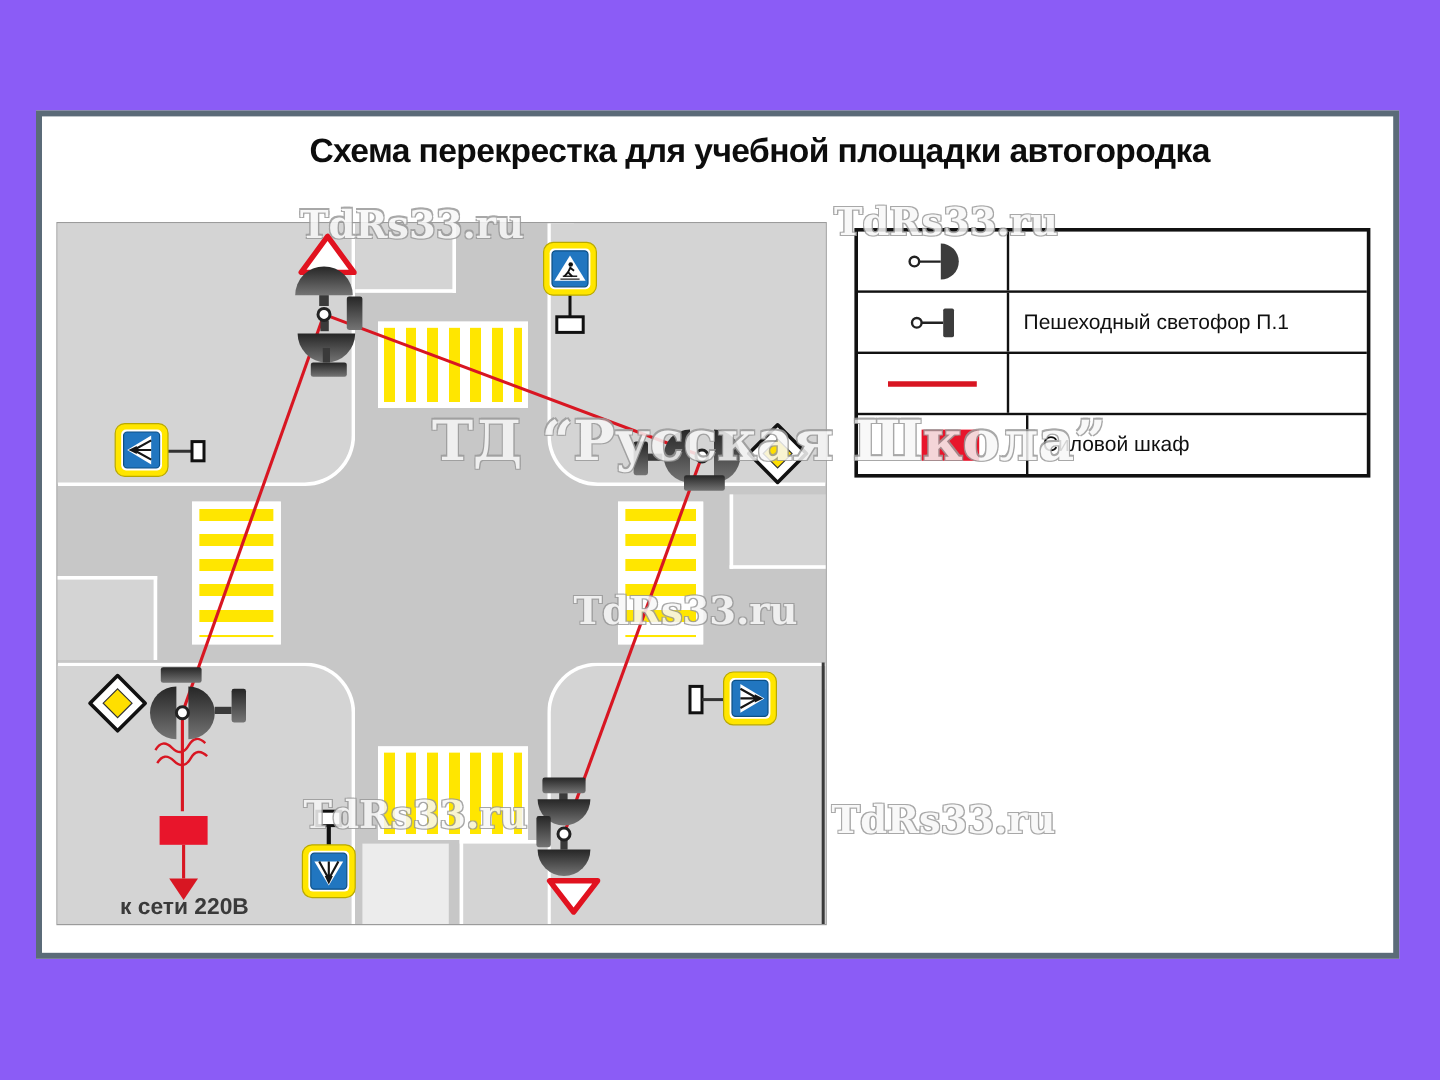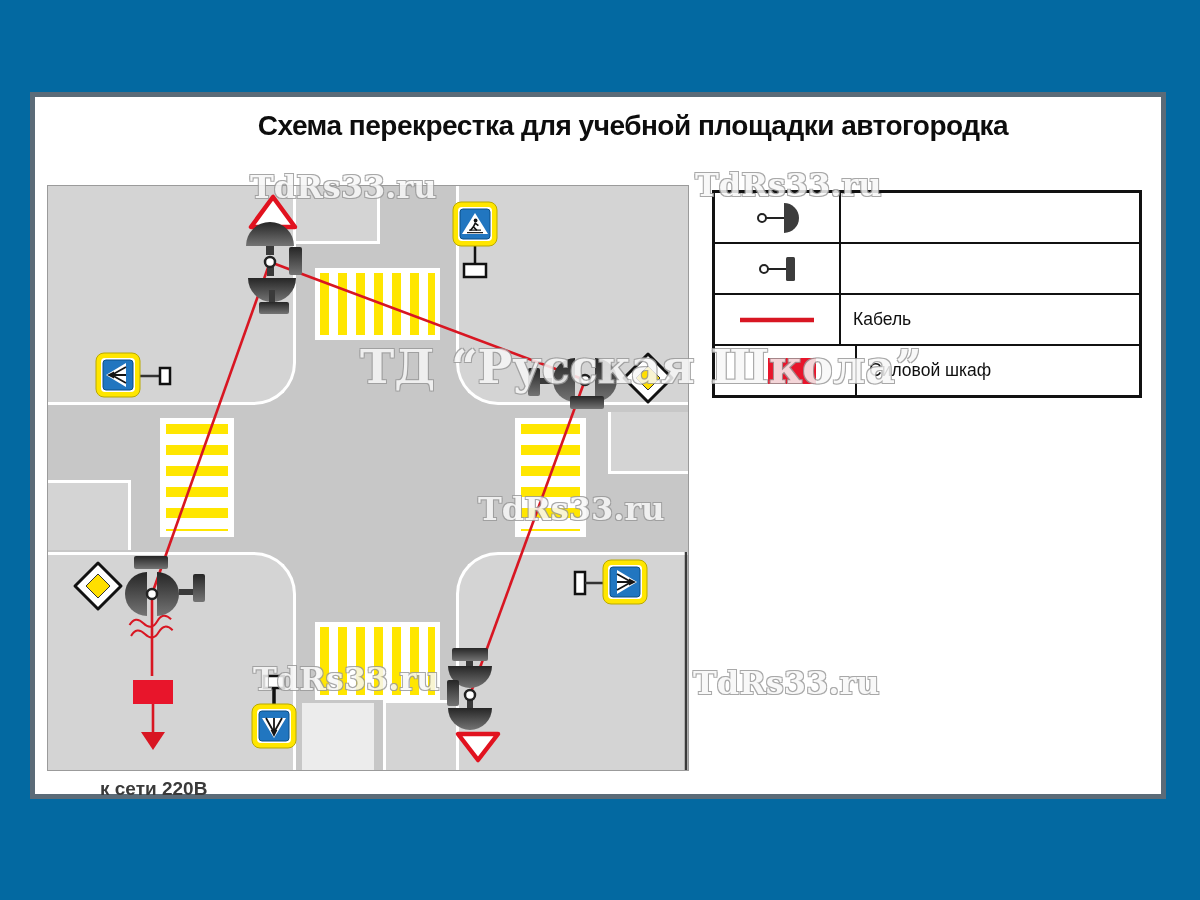--- a/index.html
+++ b/index.html
@@ -1,16 +1,16 @@
 <!DOCTYPE html>
 <html><head>
 <meta charset="utf-8">
 <style>
   html,body{margin:0;padding:0;background:#ffffff;}
-  .page{position:relative;width:1200px;height:900px;background:#0369a1;overflow:hidden;
+  .page{position:relative;width:1200px;height:900px;background:#8b5cf6;overflow:hidden;
         font-family:"Liberation Sans",sans-serif;}
   .frame{position:absolute;left:30px;top:92px;width:1136px;height:707px;
          box-sizing:border-box;border:5px solid #5b6b78;background:#ffffff;}
   .title{position:absolute;left:100px;top:110px;width:1066px;text-align:center;
          font-size:28px;font-weight:bold;color:#0d0d0d;letter-spacing:-0.5px;}
   
   .plot{position:absolute;left:48px;top:186px;width:640px;height:584px;
         background:#c7c7c7;outline:1px solid #9b9b9b;}
   .blk{position:absolute;background:#d4d4d4;box-sizing:border-box;}
   .blk-nw{left:0;top:0;width:248px;height:219px;border-right:3px solid #fff;
@@ -181,49 +181,49 @@
         <use href="#blueArrow" transform="translate(577,396) rotate(180)"></use>
       </g>
 
       <g>
         <rect x="216" y="490" width="20" height="12" fill="#ffffff" stroke="#111" stroke-width="2.5"></rect>
         <line x1="226" y1="502" x2="226" y2="519" stroke="#111" stroke-width="3.5"></line>
         <use href="#blueArrow" transform="translate(226,540) rotate(-90)"></use>
       </g>
     </svg>
 
-    <div class="power-label" style="position:absolute;left:52px;top:560px;width:140px;margin-top:32px;">к сети 220В</div>
+    <div class="power-label" style="position:absolute;left:52px;top:560px;width:140px;">к сети 220В</div>
   </div>
 
   <div class="legend">
     <div class="legend-row">
       <div class="legend-sym">
         <svg width="110" height="40" viewBox="0 0 110 40">
           <line x1="42" y1="20" x2="62" y2="20" stroke="#222" stroke-width="2"></line>
           <circle cx="40" cy="20" r="4" fill="#fff" stroke="#222" stroke-width="2"></circle>
           <path d="M62,5 A15,15 0 0 1 62,35 Z" fill="#3c3c3c"></path>
         </svg>
       </div>
     </div>
     <div class="legend-row">
       <div class="legend-sym">
         <svg width="110" height="40" viewBox="0 0 110 40">
           <line x1="44" y1="20" x2="64" y2="20" stroke="#222" stroke-width="2"></line>
           <circle cx="42" cy="20" r="4" fill="#fff" stroke="#222" stroke-width="2"></circle>
           <rect x="64" y="8" width="9" height="24" rx="1.5" fill="#3c3c3c"></rect>
         </svg>
       </div>
+      <div class="legend-txt">Пешеходный светофор П.1</div>
     </div>
     <div class="legend-row">
       <div class="legend-sym">
         <svg width="110" height="40" viewBox="0 0 110 40">
           <line x1="18" y1="20" x2="92" y2="20" stroke="#d81622" stroke-width="4.5"></line>
         </svg>
       </div>
-      <div class="legend-txt">Кабель</div>
     </div>
     <div class="legend-row">
       <div class="legend-sym">
         <svg width="110" height="40" viewBox="0 0 110 40">
           <rect x="30" y="7" width="48" height="26" fill="#e8152b"></rect>
         </svg>
       </div>
       <div class="legend-txt">Силовой шкаф</div>
     </div>
   </div>

